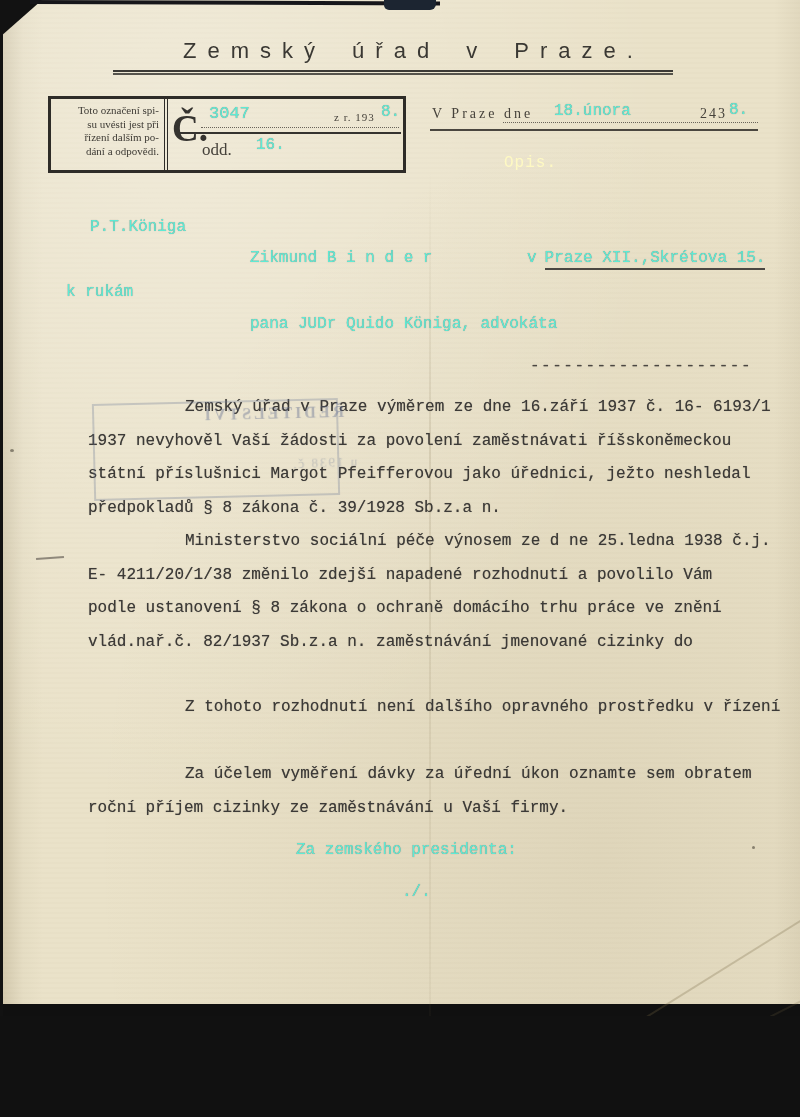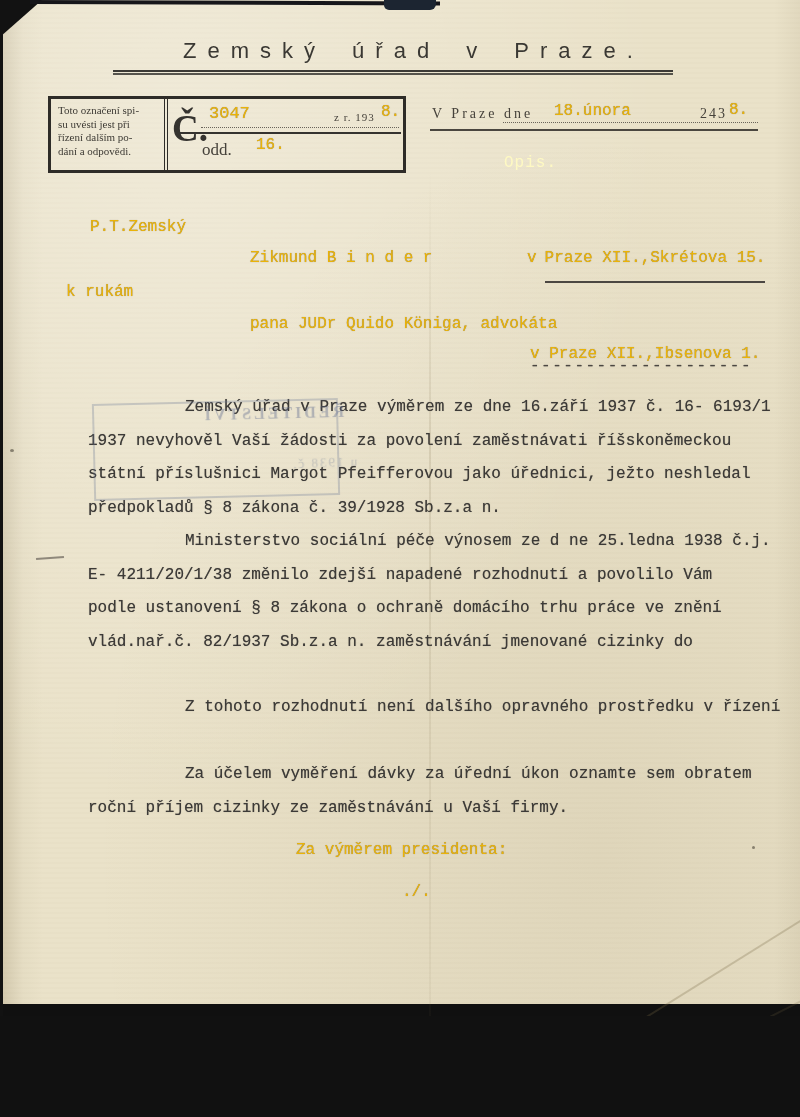--- a/index.html
+++ b/index.html
@@ -27,44 +27,44 @@
   .left-strip{position:absolute;left:0;top:0;width:3px;height:1117px;background:#121212;}
   
   .crease-v{position:absolute;left:429px;top:170px;width:2px;height:930px;
     background:linear-gradient(rgba(120,105,70,0),rgba(120,105,70,0.16) 30%,rgba(120,105,70,0.05));}
   .crease-d1{position:absolute;left:600px;top:1045px;width:280px;height:1.5px;
     background:rgba(120,105,70,0.28);transform:rotate(-32deg);transform-origin:left center;}
   .crease-d2{position:absolute;left:648px;top:1078px;width:230px;height:1.5px;
     background:rgba(120,105,70,0.2);transform:rotate(-27deg);transform-origin:left center;}
   .speck{position:absolute;border-radius:50%;background:rgba(62,56,46,0.55);}
   
-  .typed{position:absolute;font-family:"Liberation Mono",monospace;color:#eab308;font-size:16px;
+  .typed{position:absolute;font-family:"Liberation Mono",monospace;color:#5eead4;font-size:16px;
     white-space:pre;text-shadow:0 0 0.7px rgba(56,54,50,0.65);}
   .printed{position:absolute;font-family:"Liberation Serif",serif;color:#46423b;white-space:pre;}
   .doc-title{position:absolute;left:183px;top:38px;font-family:"Liberation Sans",sans-serif;
     font-size:22px;letter-spacing:11px;word-spacing:9px;color:#3a3833;white-space:pre;}
   .title-rule{position:absolute;left:113px;top:70px;width:560px;height:2px;background:#3b3935;
     box-shadow:0 3px 0 rgba(59,57,53,0.85);}
   
   .refbox{position:absolute;left:48px;top:96px;width:358px;height:77px;
     border:3px solid #2e2c28;box-sizing:border-box;}
   .refbox .note{position:absolute;left:0;top:0;bottom:0;width:117px;box-sizing:border-box;
     border-right:4px double #2e2c28;padding:5px 5px 3px 7px;
-    font-family:"Liberation Serif",serif;font-size:11px;line-height:13.6px;color:#3e3b35;}
+    font-family:"Liberation Serif",serif;font-size:11px;line-height:13.6px;color:#3e3b35;text-align:right;}
   .refbox .bigc{position:absolute;left:121px;top:0px;font-family:"Liberation Serif",serif;
     font-weight:bold;font-size:37px;line-height:60px;color:#35332f;}
   .dotted{position:absolute;height:0;border-bottom:1.6px dotted #6a655b;}
   .row-rule{position:absolute;left:128px;top:33px;width:222px;height:2px;background:#35332f;}
   
   .para{position:absolute;left:88px;width:680px;font-family:"Liberation Mono",monospace;
     font-size:16px;line-height:33.5px;color:#3c3a37;text-shadow:0 0 0.7px rgba(56,54,50,0.6);}
   .para > div{white-space:pre;}
   .para > div:first-child{text-indent:97px;}
   
-  .u-solid{border-bottom:2px solid #4b4742;padding-bottom:14px;}
+  .u-solid{border-bottom:2px solid #4b4742;padding-bottom:1px;}
   .addr-flex{display:flex;gap:8px;}
   .margin-dash{position:absolute;left:36px;top:557px;width:28px;height:2px;
     background:rgba(112,106,96,0.75);transform:rotate(-4deg);}
   .ghost{position:absolute;left:93px;top:401px;width:242px;height:93px;
     border:2px solid rgba(106,118,148,0.30);transform:rotate(-1.4deg);
     filter:blur(0.4px);pointer-events:none;}
   .ghost .g1{position:absolute;left:8px;top:3px;width:100%;transform:scaleX(-1);
     font-family:"Liberation Serif",serif;font-weight:bold;font-size:16px;letter-spacing:3px;
     color:rgba(96,108,142,0.42);white-space:pre;}
   .ghost .g2{position:absolute;left:20px;top:56px;width:100%;transform:scaleX(-1) rotate(1deg);
@@ -100,29 +100,28 @@
 
   <div class="printed" style="left:432px;top:106px;font-size:14px;letter-spacing:3px;">V Praze dne</div>
   <div class="dotted" style="left:503px;top:122px;width:255px;"></div>
   <div class="typed" style="left:554px;top:102px;">18.února</div>
   <div class="printed" style="left:700px;top:106px;font-size:14px;letter-spacing:2px;">243</div>
   <div class="typed" style="left:729px;top:101px;">8.</div>
   <div style="position:absolute;left:430px;top:129px;width:328px;height:1.6px;background:#4a463f;"></div>
 
   <div class="typed light" style="left:504px;top:154px;letter-spacing:1px;">Opis.</div>
 
-  <div class="typed" style="left:90px;top:218px;">P.T.Zemský</div>
+  <div class="typed" style="left:90px;top:218px;">P.T.Königa</div>
   <div class="typed" style="left:250px;top:249px;">Zikmund B i n d e r</div>
   <div class="typed addr-flex" style="left:527px;top:249px;">
     <span>v</span>
     <span class="u-solid">Praze XII.,Skrétova 15.</span>
   </div>
   <div class="typed" style="left:66px;top:283px;">k rukám</div>
   <div class="typed" style="left:250px;top:315px;">pana JUDr Quido Königa, advokáta</div>
-  <div class="typed" style="left:530px;top:345px;">v Praze XII.,Ibsenova 1.</div>
   <div class="typed" style="left:530px;top:357px;letter-spacing:1.5px;color:#4b4742;">--------------------</div>
 
   <div class="para" style="top:391px;">
       <div>Zemský úřad v Praze výměrem ze dne 16.září 1937 č. 16- 6193/1</div>
       <div>1937 nevyhověl Vaší žádosti za povolení zaměstnávati říšskoněmeckou</div>
       <div>státní příslušnici Margot Pfeifferovou jako úřednici, ježto neshledal</div>
       <div>předpokladů § 8 zákona č. 39/1928 Sb.z.a n.</div>
     </div>
   <div class="para" style="top:525px;">
       <div>Ministerstvo sociální péče výnosem ze d ne 25.ledna 1938 č.j.</div>
@@ -138,21 +137,21 @@
       <div>roční příjem cizinky ze zaměstnávání u Vaší firmy.</div>
     </div>
 
   <div class="margin-dash"></div>
 
   <div class="ghost">
     <div class="g1">ŘEDITELSTVÍ</div>
     <div class="g2">u 1938 č.</div>
   </div>
 
-  <div class="typed" style="left:296px;top:841px;">Za výměrem presidenta:</div>
+  <div class="typed" style="left:296px;top:841px;">Za zemského presidenta:</div>
   <div class="typed" style="left:402px;top:883px;">./.</div>
 
   <div class="crease-v"></div>
   <div class="crease-d1"></div>
   <div class="crease-d2"></div>
   <div class="speck" style="left:10px;top:449px;width:4px;height:3px;"></div>
   <div class="speck" style="left:752px;top:846px;width:3px;height:3px;"></div>
 
   <div class="corner-tri"></div>
   <div class="top-line"></div>

